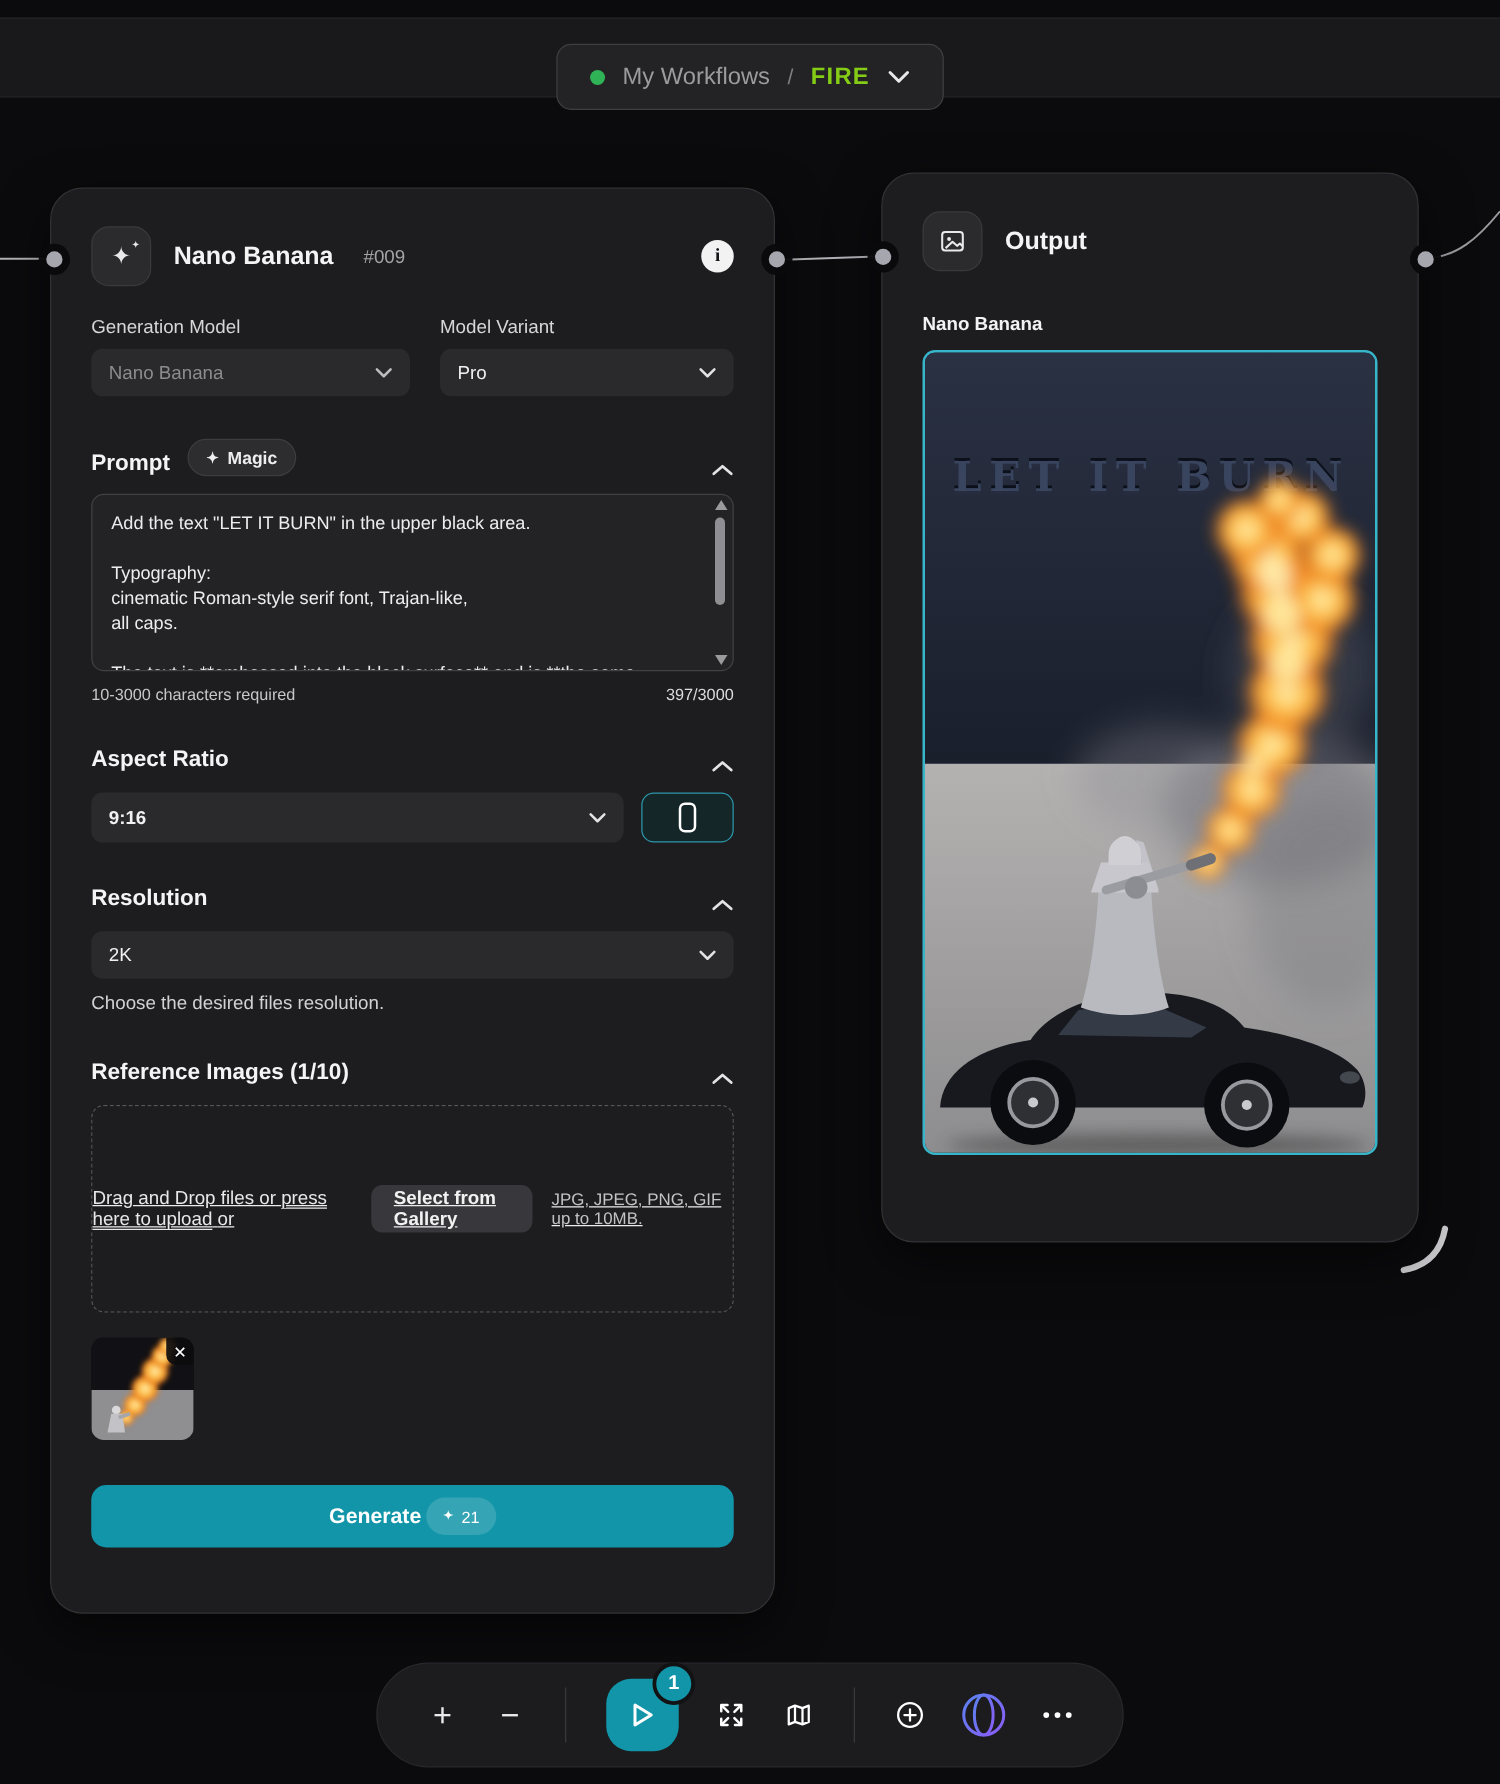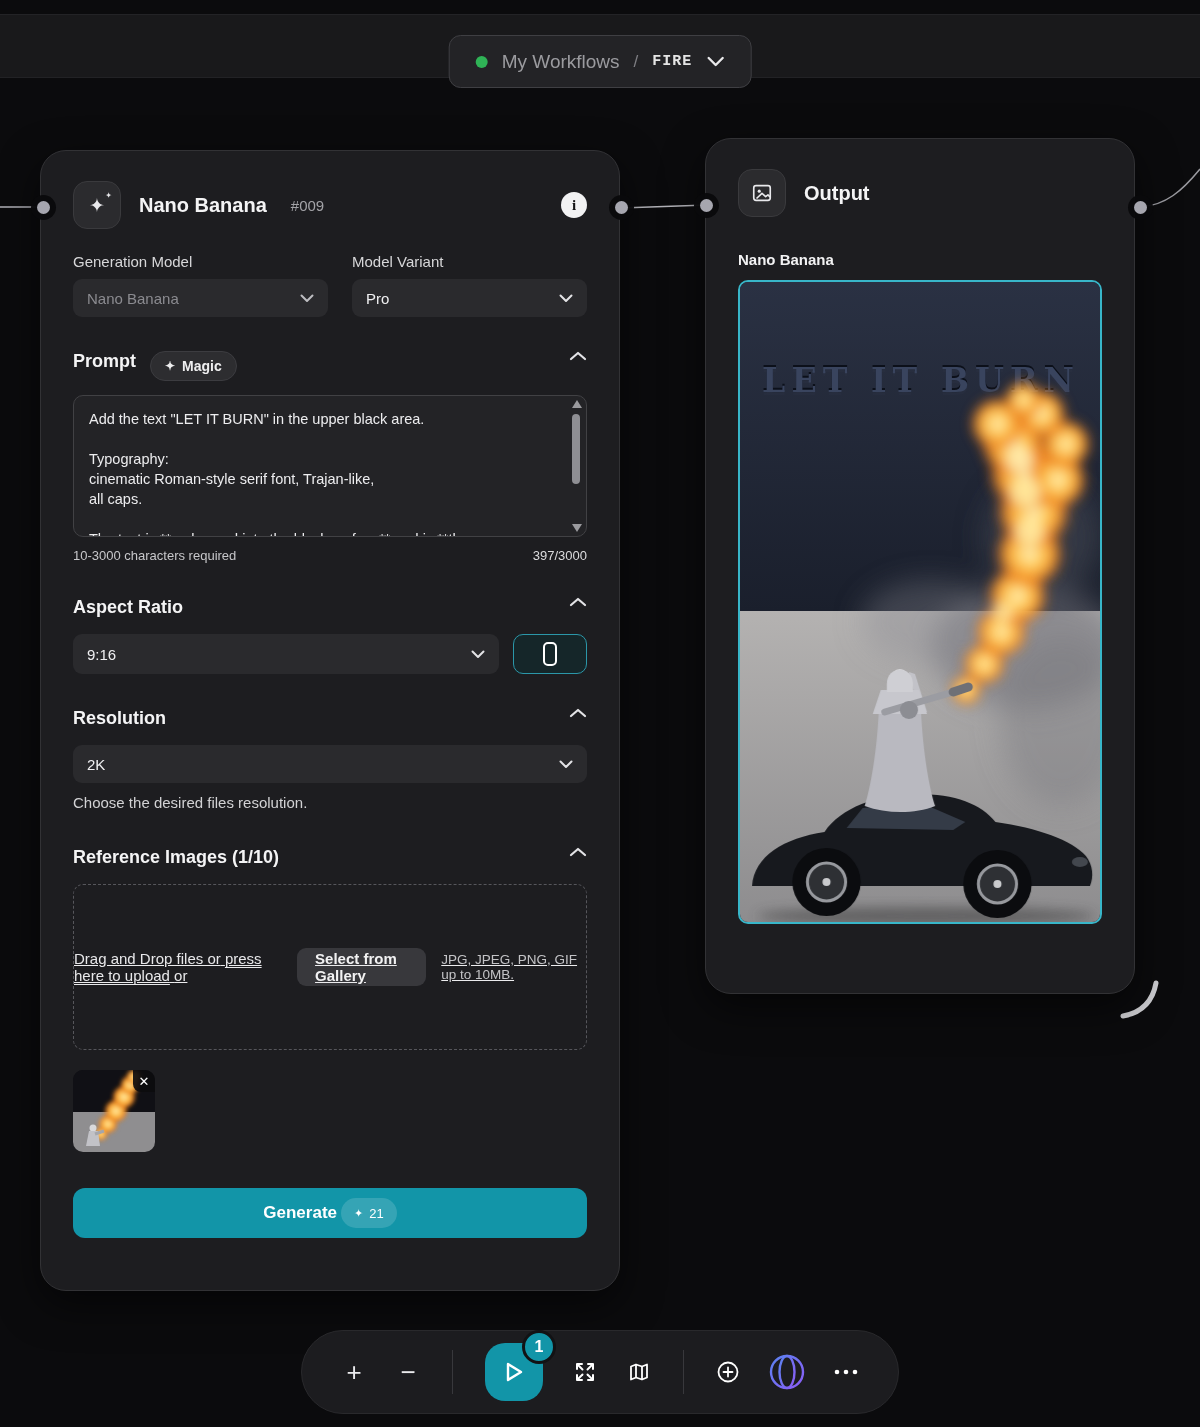--- a/index.html
+++ b/index.html
@@ -19,21 +19,21 @@
   }
   .workflow-pill {
     position:absolute; top:20px; left:50%; transform:translateX(-50%);
     height:53px; display:flex; align-items:center; gap:14px;
     background:#232326; border:1px solid #3f3f43; border-radius:12px;
     padding:0 26px; cursor:pointer;
   }
   .status-dot { width:12px; height:12px; border-radius:50%; }
   .crumb-section { font-size:19px; color:#9b9b9f; }
   .crumb-sep { font-size:17px; color:#7e7e83; }
-  .crumb-name { font-size:15px; font-weight:bold; color:#e5e5e5; letter-spacing:1px;font-family:Liberation Mono, monospace; }
+  .crumb-name { font-size:19px; font-weight:bold; color:#84cc16; letter-spacing:1px; }
   
   .wires { position:absolute; top:0; left:0; z-index:1; pointer-events:none; }
   .port {
     position:absolute; width:13px; height:13px; border-radius:50%;
     background:#a6a6af; box-shadow:0 0 0 6px rgba(9,9,11,.96); z-index:3;
   }
   
   .node {
     position:absolute; background:#1d1d20; border:1px solid #323235;
     border-radius:26px; box-shadow:0 14px 40px rgba(0,0,0,.55); z-index:2;
@@ -63,21 +63,21 @@
   .field { flex:1; }
   .field-label { font-size:15px; color:#d7d7d9; margin-bottom:9px; }
   .select {
     height:38px; background:#2a2a2d; border-radius:9px; padding:0 14px;
     display:flex; align-items:center; cursor:pointer; font-size:15px;
   }
   .select .val { flex:1; color:#f0f0f2; }
   .select .val.muted { color:#8b8b90; }
   .chev { flex:0 0 auto; }
   
-  .sec-head { display:flex; align-items:flex-start; margin-top:34px; }
+  .sec-head { display:flex; align-items:flex-end; margin-top:34px; }
   .sec-title { font-size:18px; font-weight:bold; color:#f4f4f5; }
   .collapse-btn { margin-left:auto; cursor:pointer; display:flex; }
   .magic-pill {
     margin-left:14px; height:30px; padding:0 14px; border-radius:16px;
     background:#2d2d30; border:1px solid #3c3c40; display:flex; align-items:center;
     gap:7px; font-size:14px; font-weight:bold; color:#eeeeef; cursor:pointer;
   }
   
   .prompt-box {
     position:relative; margin-top:14px; height:142px; background:#232326;
@@ -90,21 +90,21 @@
   }
   .p-scroll { position:absolute; top:4px; right:4px; bottom:4px; width:12px; }
   .p-up, .p-down { position:absolute; left:2px; width:0; height:0; border-left:5px solid transparent; border-right:5px solid transparent; }
   .p-up { top:0; border-bottom:8px solid #9a9a9e; }
   .p-down { bottom:0; border-top:8px solid #9a9a9e; }
   .p-thumb { position:absolute; top:14px; left:2px; width:8px; height:70px; background:#8e8e93; border-radius:4px; }
   .prompt-meta { display:flex; margin-top:11px; font-size:13px; color:#c7c7ca; }
   .prompt-count { margin-left:auto; color:#dcdcde; }
   
   .ratio-row { display:flex; gap:14px; margin-top:16px; }
-  .ratio-row .select { flex:1; height:40px; }
+  .ratio-row .select { flex:1; height:40px;font-weight:bold; }
   .orient-box {
     width:74px; height:40px; border:1.5px solid #2b97a9; background:#152629;
     border-radius:10px; display:flex; align-items:center; justify-content:center; cursor:pointer;
   }
   .orient-glyph { width:14px; height:24px; border:2.5px solid #fff; border-radius:5px; }
   .res-select { margin-top:16px; height:38px; }
   .help-text { margin-top:11px; font-size:15px; color:#d2d2d4; }
   
   .dropzone {
     margin-top:16px; height:166px; border:1.5px dashed #56565b; border-radius:10px;

